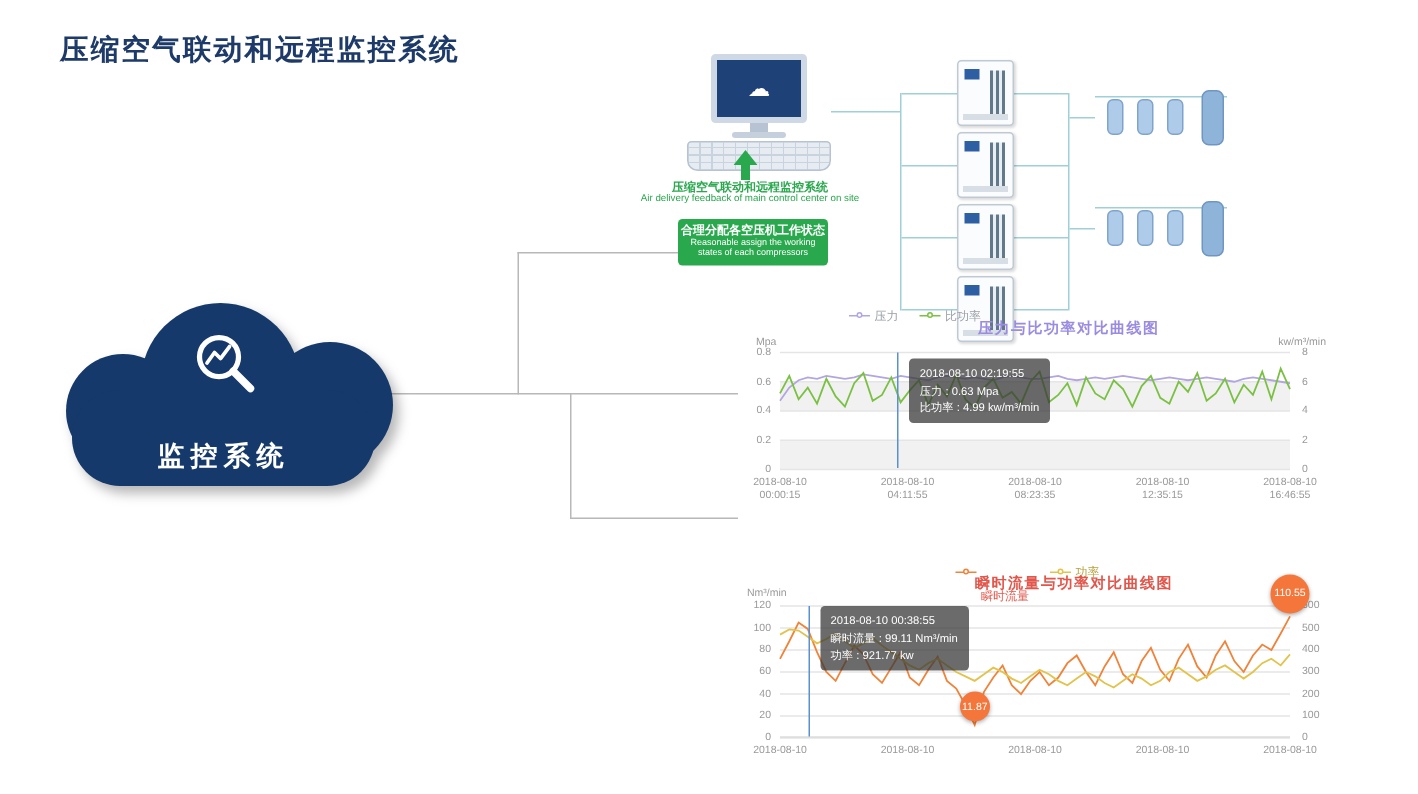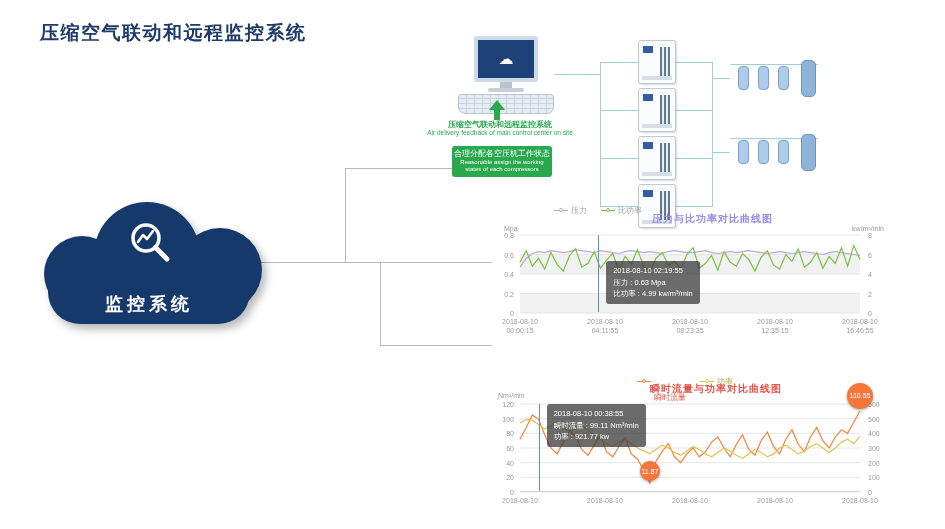--- a/index.html
+++ b/index.html
@@ -28,21 +28,21 @@
   .pc{left:458px;top:36px;width:96px;height:80px}
   .pc .mon{position:absolute;left:16px;top:0;width:64px;height:46px;background:#1e4178;border:4px solid #cfd9e6;border-radius:3px;display:flex;align-items:center;justify-content:center;color:#fff;font-size:15px}
   .pc .neck{position:absolute;left:42px;top:46px;width:12px;height:6px;background:#b7c3d2}
   .pc .foot{position:absolute;left:30px;top:52px;width:36px;height:4px;background:#c6d0dc;border-radius:2px}
   .pc .kb{position:absolute;left:0;top:58px;width:96px;height:20px;background:#e6ecf2;border:1px solid #b7c3d2;border-radius:3px 3px 7px 7px;
      background-image:repeating-linear-gradient(0deg,transparent 0 4px,#c9d3de 4px 5px),repeating-linear-gradient(90deg,transparent 0 7px,#c9d3de 7px 8px)}
   .green-note{left:416px;top:120px;width:168px;text-align:center;color:#2aa84e;line-height:1.15}
   .green-note .cn{font-size:8px;font-weight:bold}
   .green-note .en{font-size:6.5px}
   .green-box{left:452px;top:146px;width:100px;height:31px;background:#2aa84e;border-radius:3px;color:#fff;text-align:center;padding-top:3px;line-height:1.2}
-  .green-box .cn{font-size:8px;font-weight:normal}
+  .green-box .cn{font-size:8px;font-weight:bold}
   .green-box .en{font-size:6px}
 
   .pipe{background:#9fd0d8}
   .comp{position:absolute;left:638px;width:38px;height:44px;background:#fbfcfe;border:1px solid #bfc9d4;border-radius:3px;box-shadow:1px 1px 2px rgba(0,0,0,.15)}
   .comp .scr{position:absolute;left:4px;top:5px;width:10px;height:7px;background:#2e5fa3}
   .comp .grill{position:absolute;right:5px;top:6px;width:10px;height:30px;background:repeating-linear-gradient(90deg,#62798c 0 2px,#e9eef2 2px 4px)}
   .comp .cbase{position:absolute;left:3px;bottom:3px;right:3px;height:4px;background:#d7dee6}
 
   .equip{position:absolute;left:730px;width:88px;height:44px}
   .equip .epipe{position:absolute;left:0;top:8px;width:88px;height:1px;background:#9fd0d8}
@@ -59,23 +59,23 @@
   .crosshair{position:absolute;top:0;bottom:0;width:1px;background:#5a8fd0;z-index:3}
   .tooltip{position:absolute;background:rgba(55,55,55,.74);color:#fff;font-size:7.5px;line-height:1.55;padding:4px 7px;border-radius:3px;white-space:nowrap;z-index:6}
   .yticks{position:absolute;font-size:7px;color:#999}
   .yticks div{position:absolute;transform:translateY(50%)}
   .yticks-left div{right:4px}
   .yticks-right div{left:4px}
   .xlabels{position:absolute;font-size:7px;color:#999}
   .xlab{position:absolute;transform:translateX(-50%);top:2px;line-height:1.35;text-align:center;white-space:nowrap}
   .ylab{position:absolute;font-size:7px;color:#999}
   .marker{position:absolute;background:#f5763b;color:#fff;border-radius:50%;display:flex;align-items:center;justify-content:center;font-size:7px;box-shadow:0 1px 3px rgba(0,0,0,.35);z-index:4}
-  #chart1 .tooltip{top:26px}
+  #chart1 .tooltip{top:4px}
   #chart2 .tooltip{top:0}
-  #chart1 .legend{left:64px;top:0}
+  #chart1 .legend{left:76px;top:0}
   #chart2 .legend{left:0;right:0;top:2px;justify-content:center}
   #chart1 .chart-title{left:162px;top:7px}
   #chart2 .chart-title{left:160px;top:24px}
 </style>
 </head>
 <body>
 
 <div class="stage">
 
   <h1 class="abs page-title">压缩空气联动和远程监控系统</h1>

